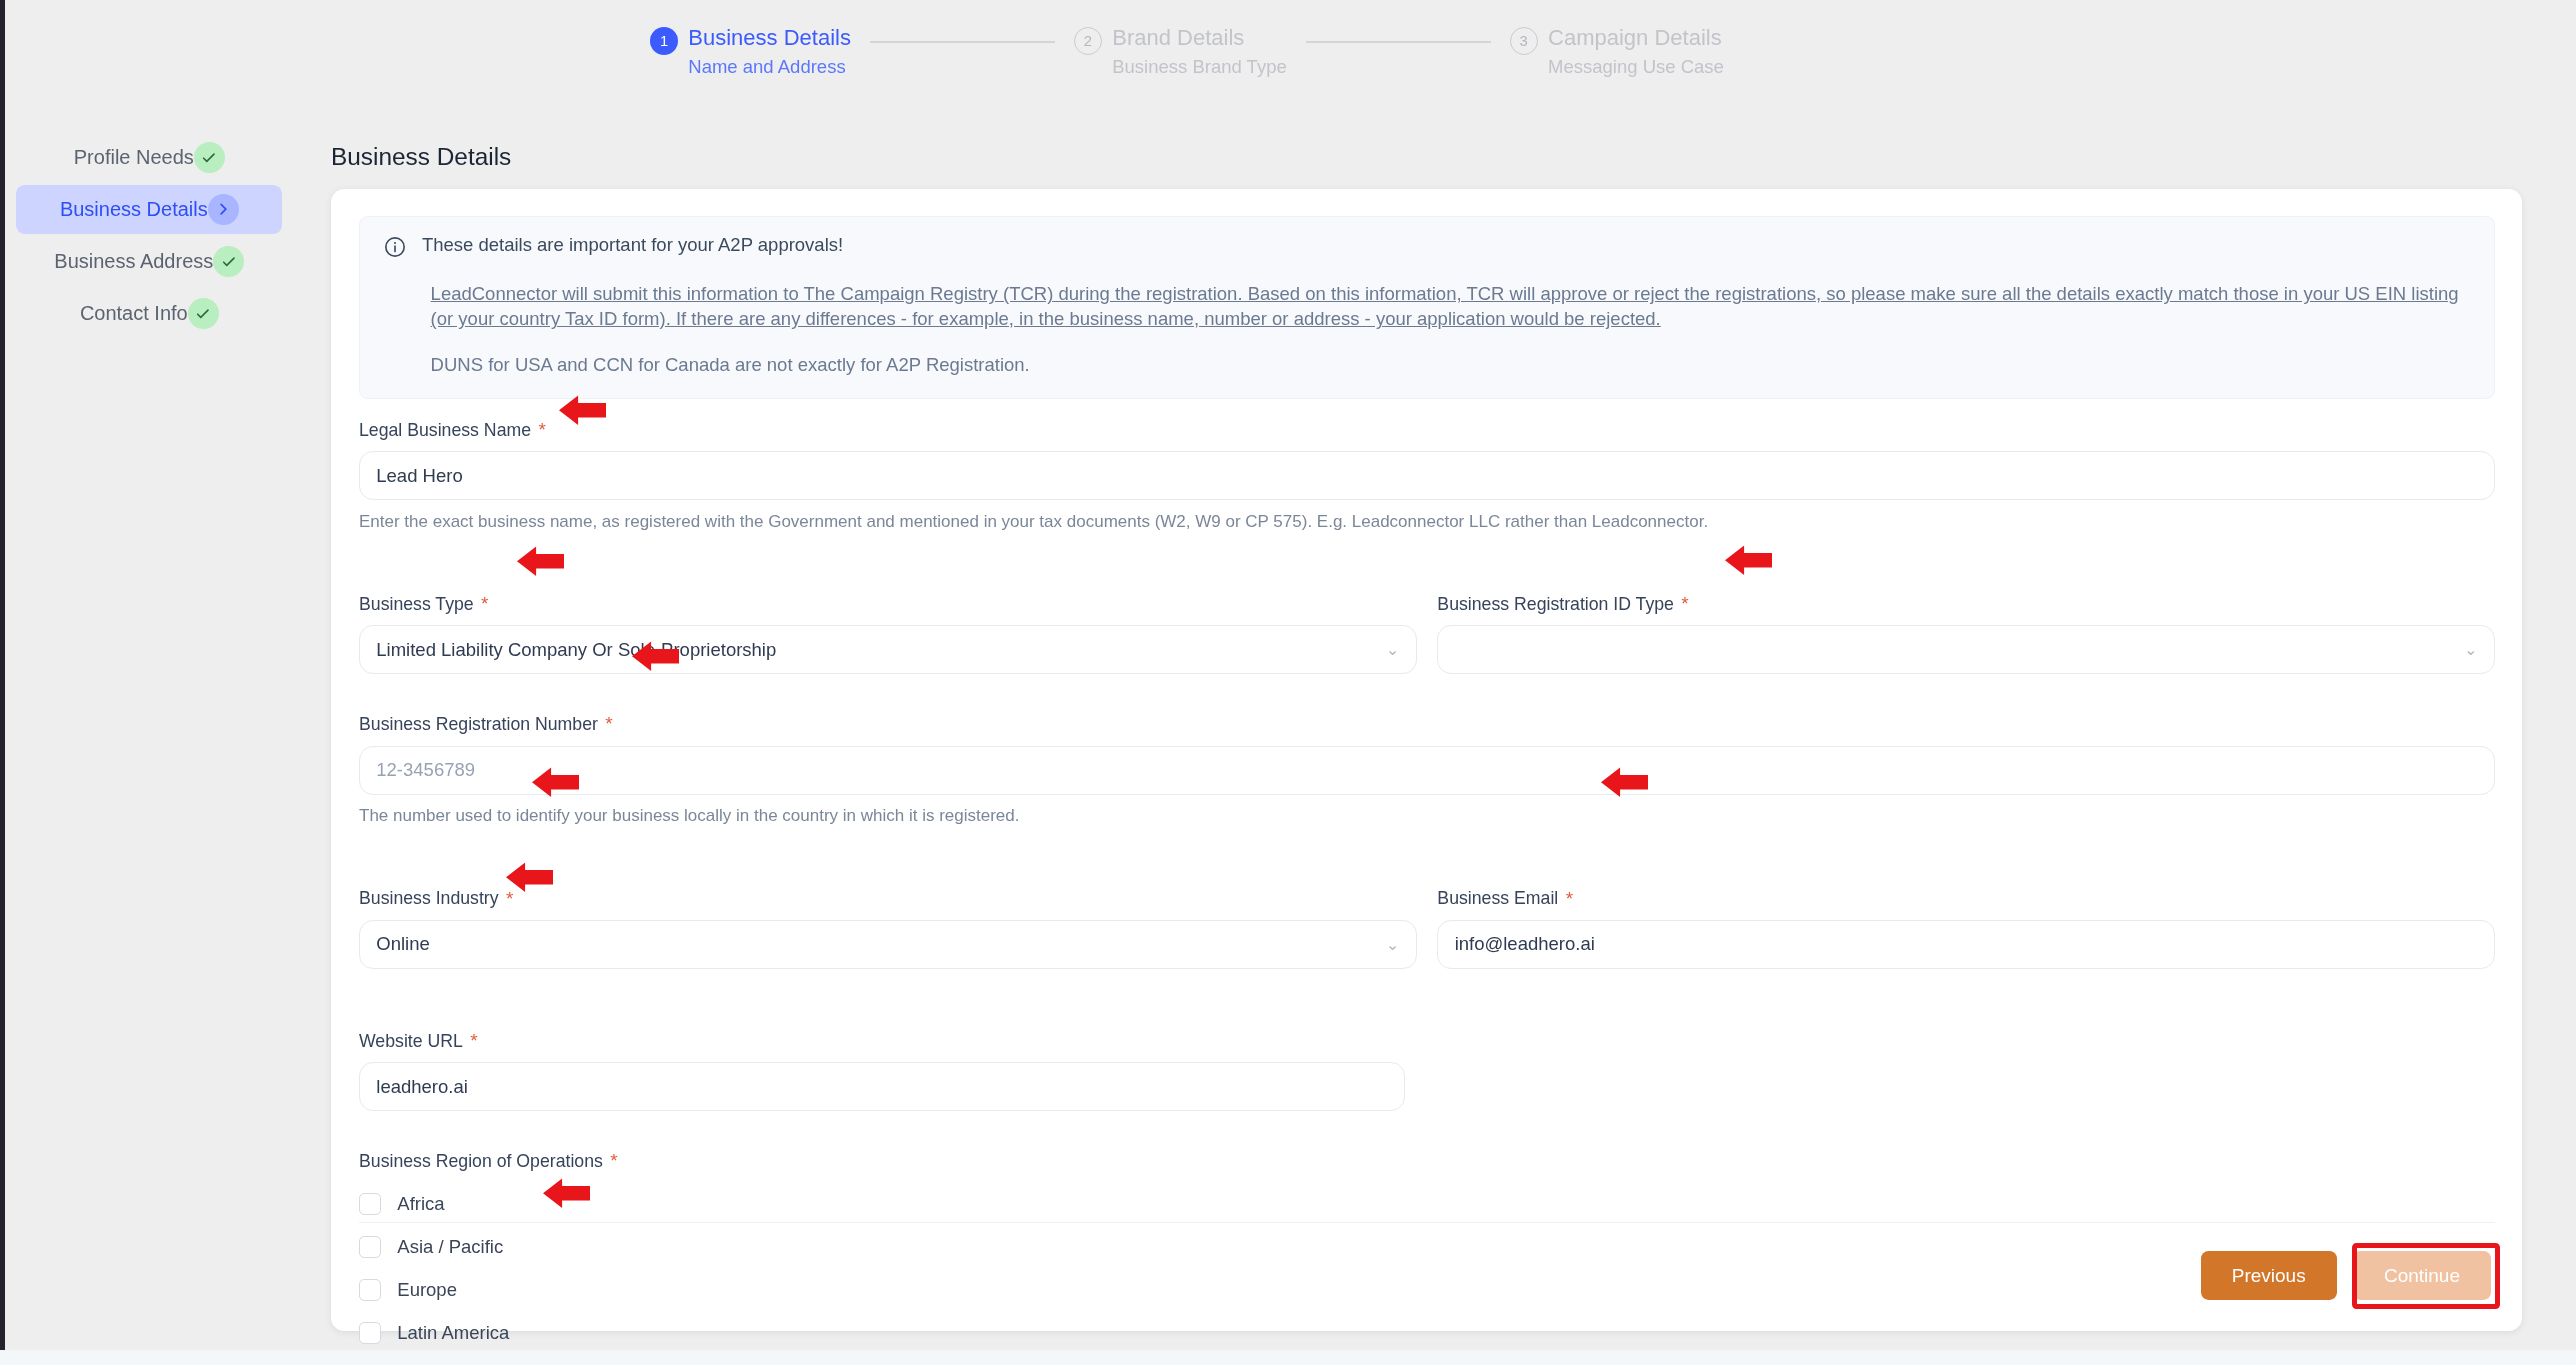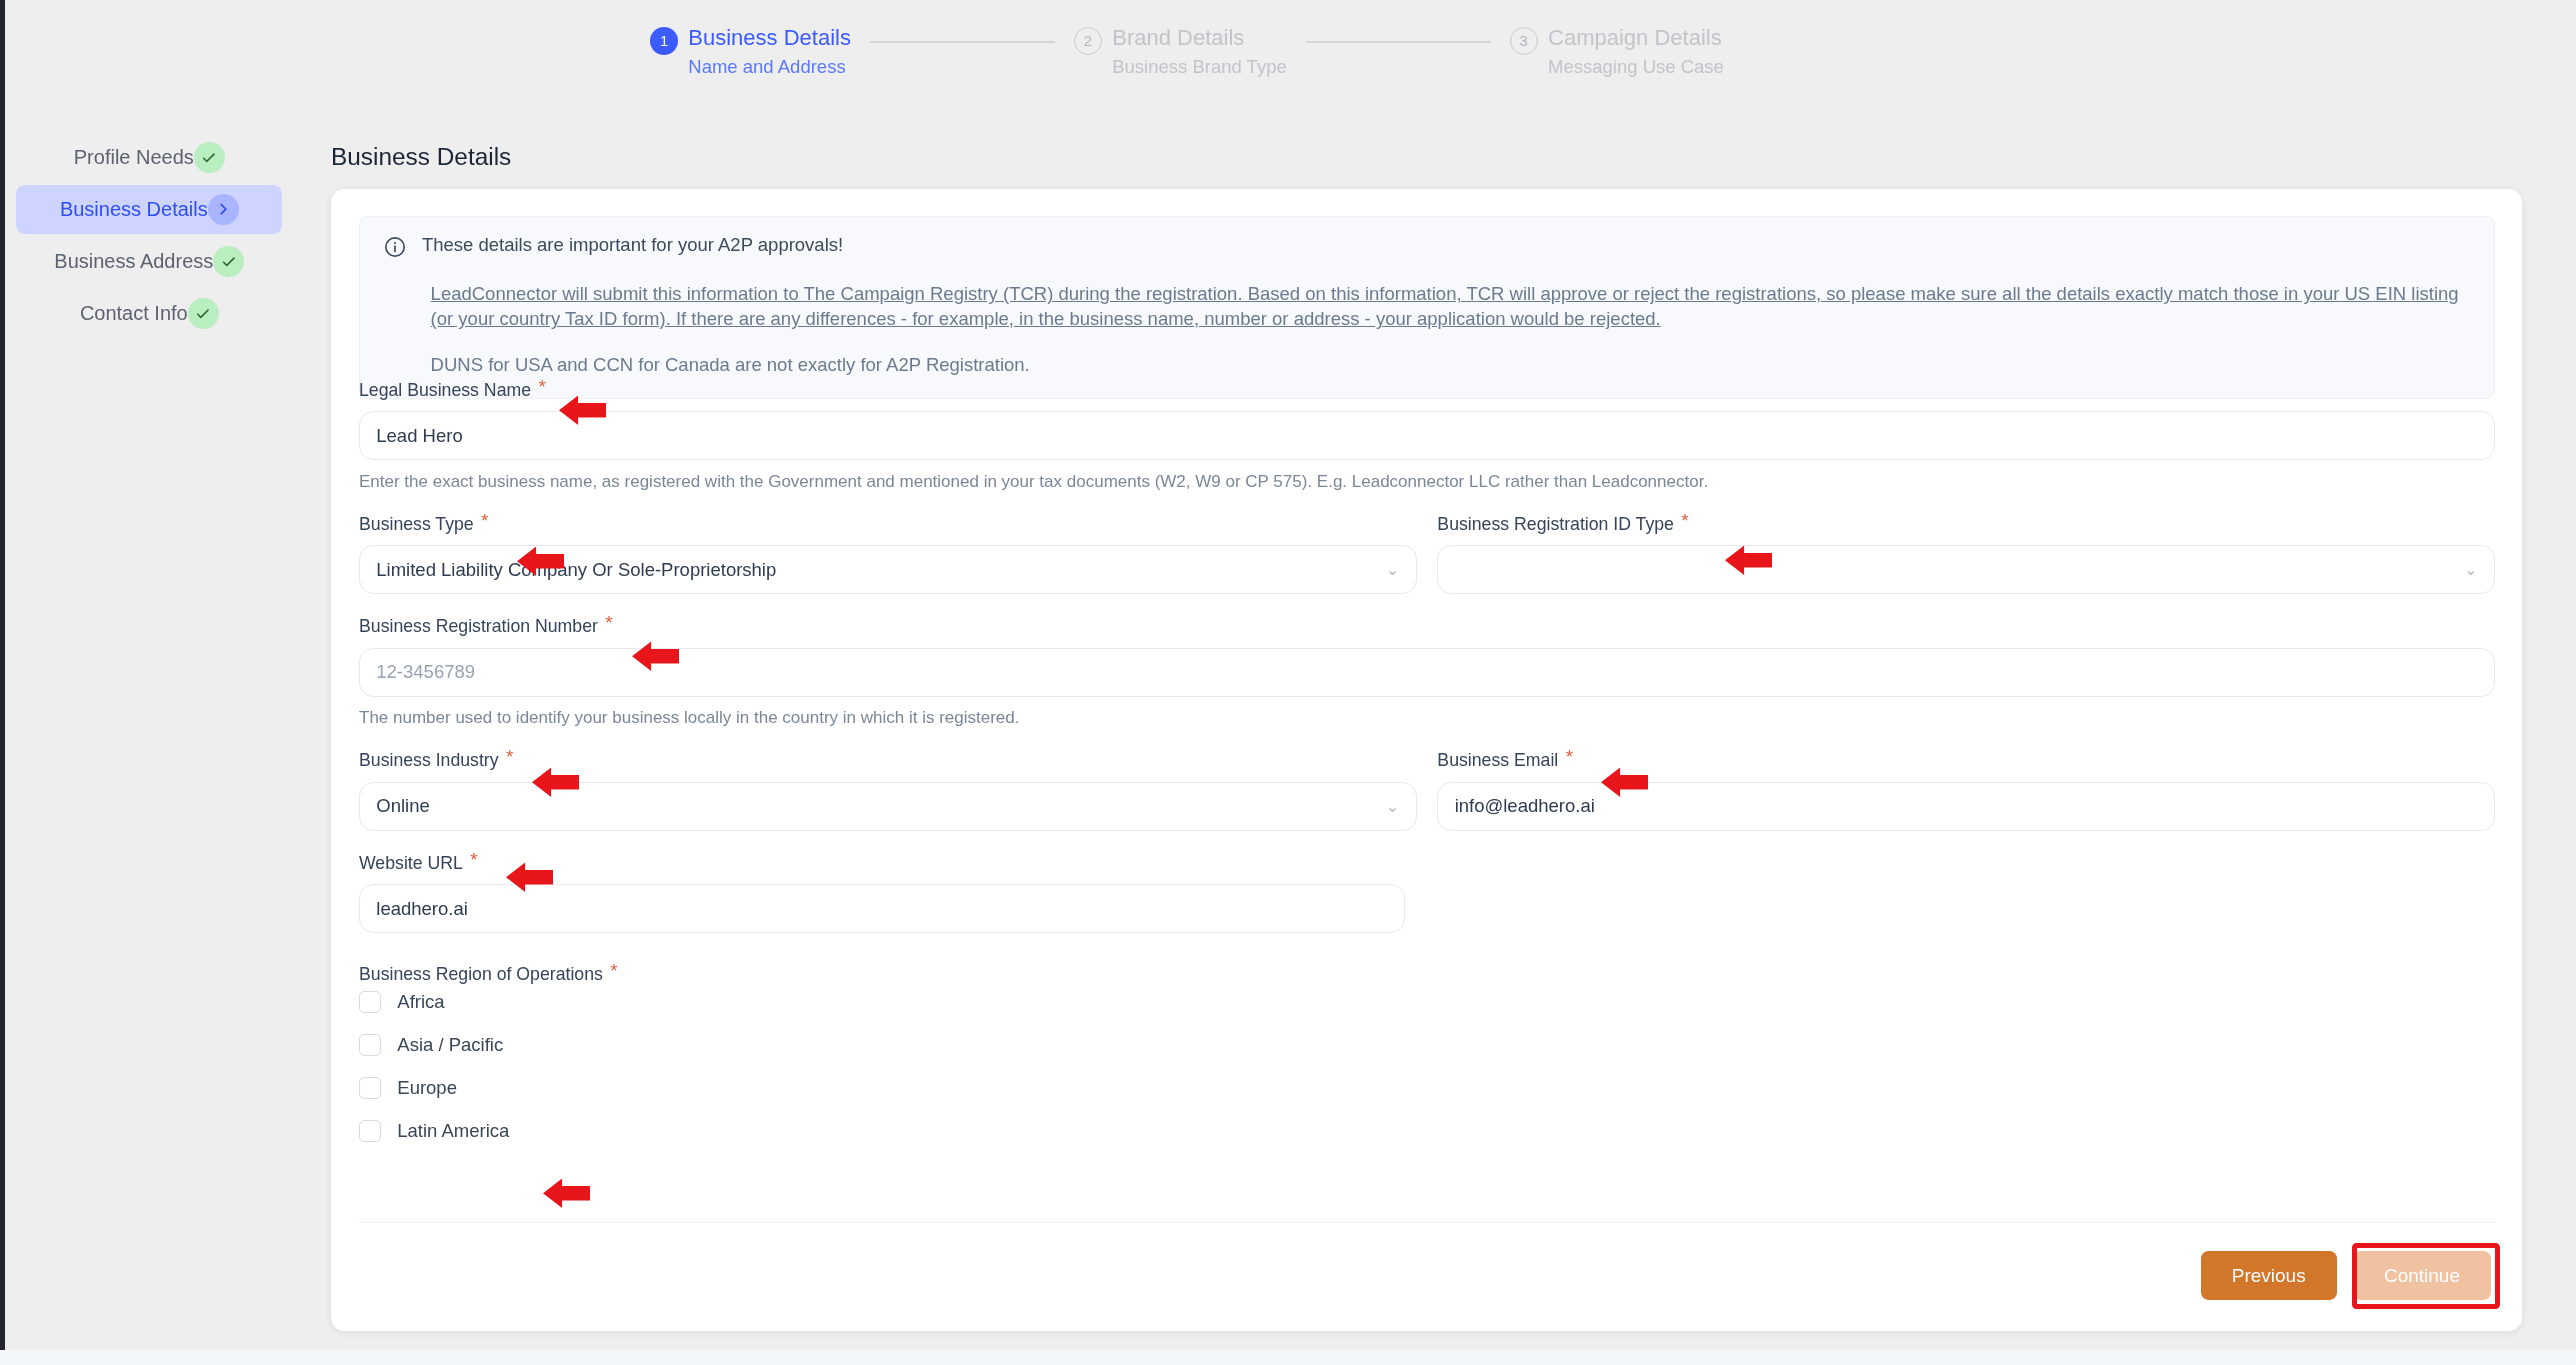--- a/index.html
+++ b/index.html
@@ -66,38 +66,38 @@
     padding: 17.7px 23.6px 20.7px 23.6px;
   }
   .banner-row { display: flex; align-items: flex-start; }
   .info-icon { flex:none; margin-top: 1.5px; margin-right: 16.3px; }
   .banner-head { font-size: 18.5px; color: #3c4a5e; line-height: 22px; }
   .banner-p { font-size: 18.5px; color: #6b7a90; line-height: 25px; margin-top: 20.7px; margin-left: 47px; text-decoration: underline; }
   .banner-p2 { font-size: 18.5px; color: #6b7a90; line-height: 25px; margin-top: 20.7px; margin-left: 47px; }
 
   
   .form { position: absolute; left: 28px; top: 191px; width: 2136px; }
-  .fld-label { font-size: 17.7px; color: #36435a; display: flex; align-items: flex-start; }
+  .fld-label { font-size: 17.7px; color: #36435a; display: flex; align-items: center; margin-top: 40px; }
   .req { color: #e25c3a; margin-left: 7.4px; font-size: 19px; line-height: 14.8px; }
   .ctrl {
     margin-top: 10.3px; height: 49px; border: 0.7px solid #e6e9ef; border-radius: 14px;
     background: #fff; display: flex; align-items: center; padding: 0 16.3px;
     font-size: 18.5px; color: #2f3b50;
   }
   .ctrl.placeholder { color: #98a2b3; }
   .ctrl.select { justify-content: space-between; }
   .chev { color: #b4bac5; font-size: 16.3px; }
   .help { margin-top: 11.8px; font-size: 17px; color: #7b8798; }
 
   .row2 { display: flex; gap: 20.7px; }
   .col { width: 1058px; }
 
   
   .cb-group { margin-top: 0px; }
-  .cb-row { display: flex; align-items: flex-start; height: 37px; margin-top: 5.9px; }
+  .cb-row { display: flex; align-items: flex-end; height: 37px; margin-top: 5.9px; }
   .cb {
     width: 22px; height: 22px; border-radius: 5.2px; border: 1.1px solid #d5d9e1;
     background: #fff; flex: none; display:flex; align-items:center; justify-content:center;
   }
   .cb.checked { background: #ccd4ff; border-color: #9aa9fb; }
   .cb-label { font-size: 18.5px; color: #3a4658; margin-left: 16.3px; }
 
   
   .divider { position:absolute; left: 28px; bottom: 108px; width: 2136px; height:0.7px; background:#eef0f4; }
   .footer { position: absolute; right: 31px; bottom: 31px; display: flex; align-items: center; gap: 16.3px; }

